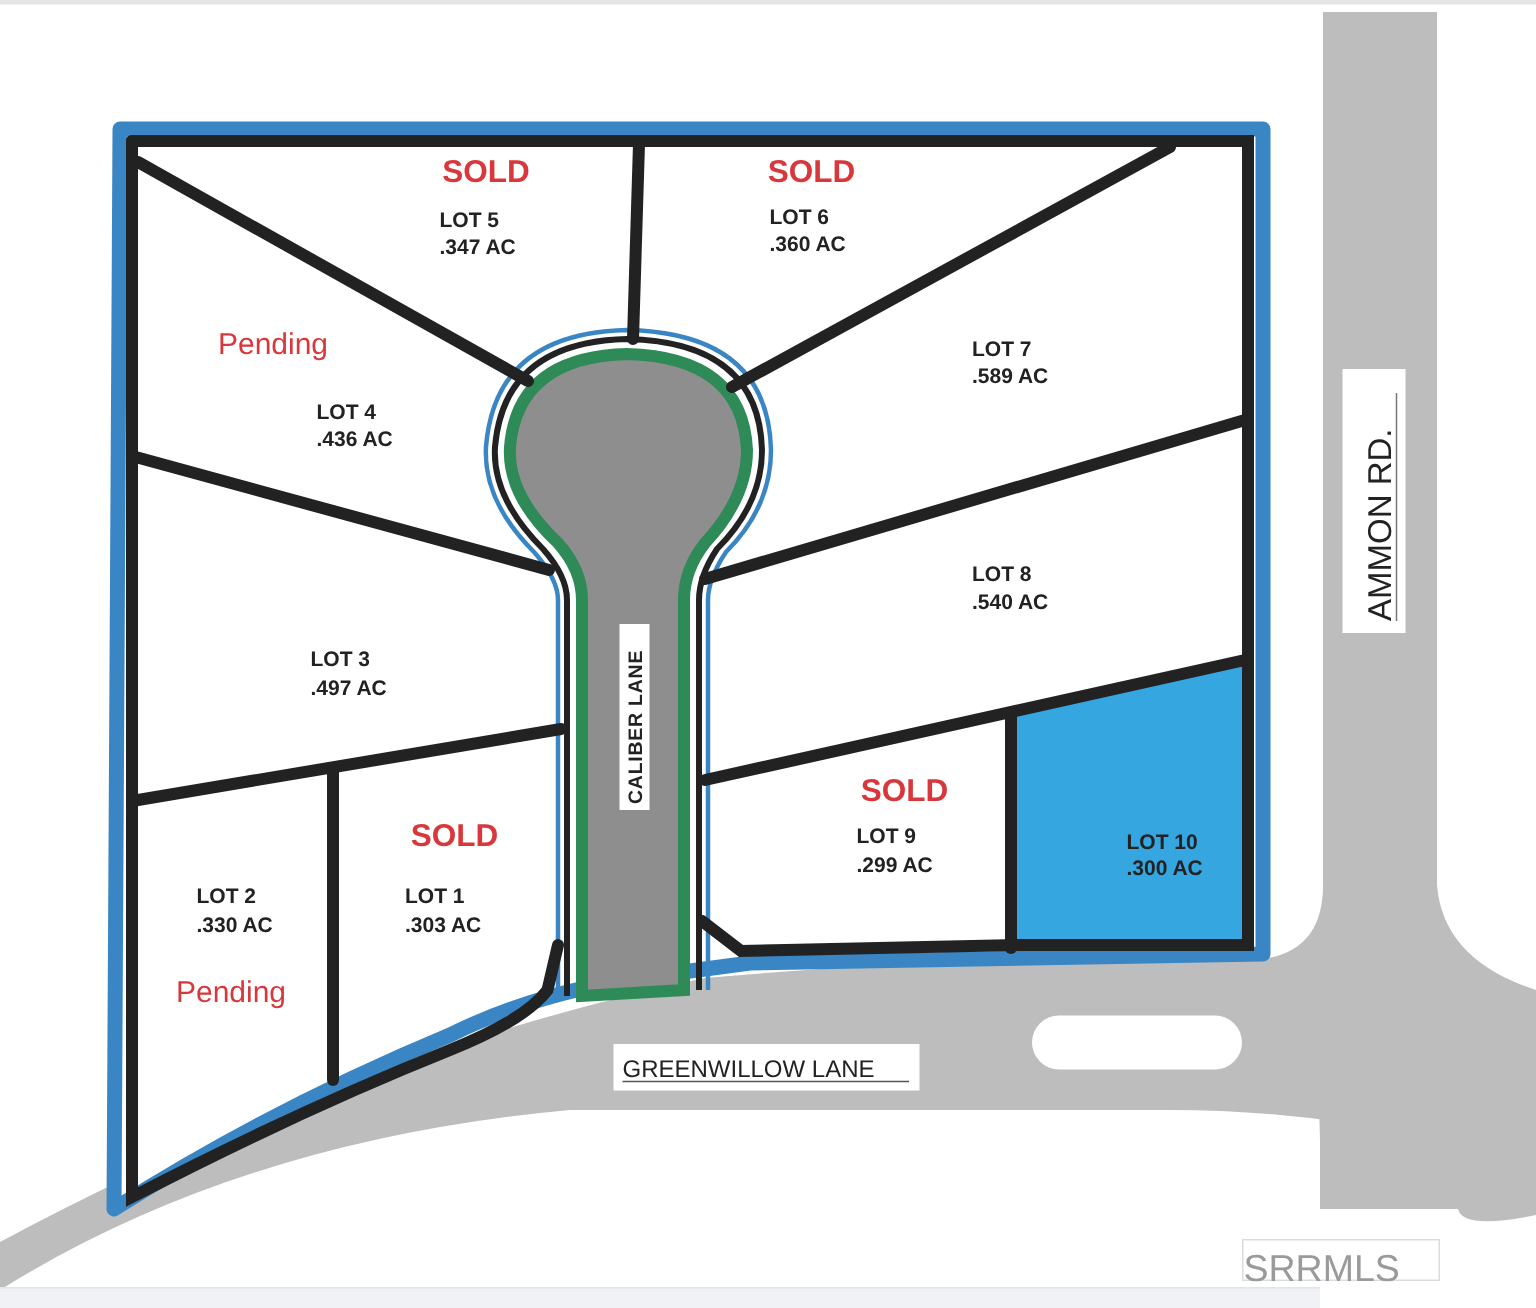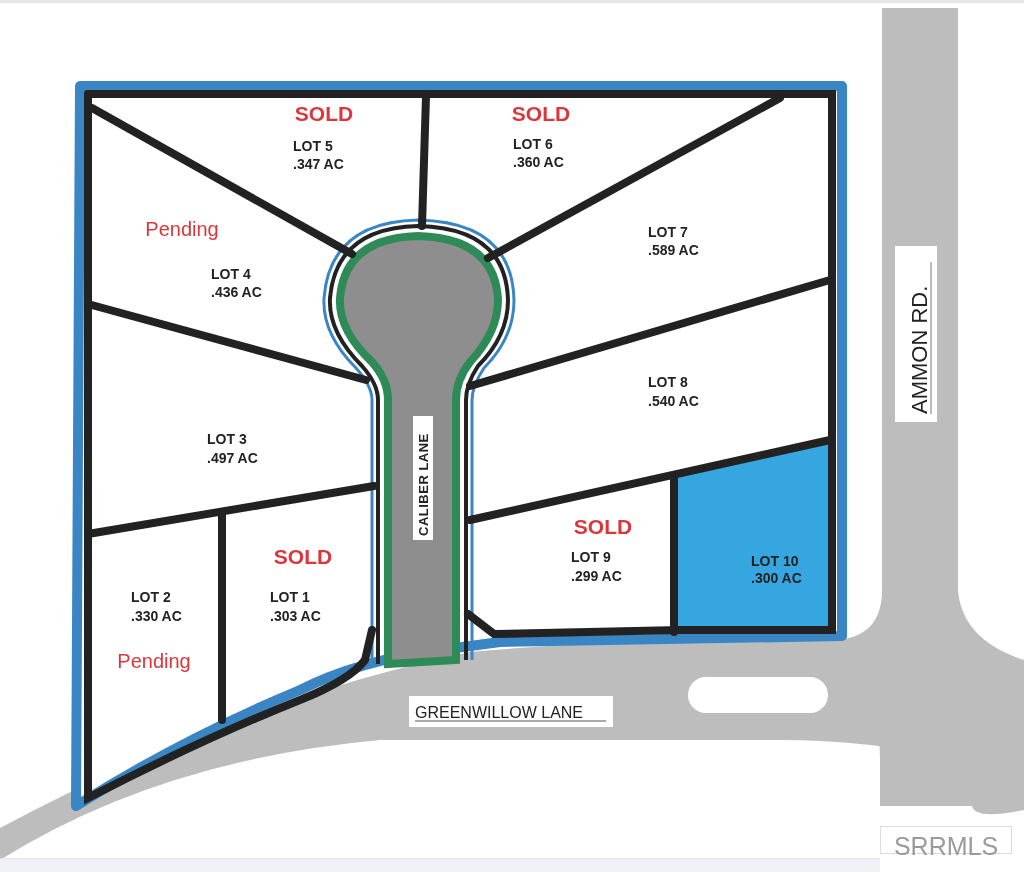--- a/index.html
+++ b/index.html
@@ -4,21 +4,21 @@
   <style>
     html, body { margin: 0; padding: 0; background: #ffffff; }
     body { width: 1024px; height: 872px; overflow: hidden; position: relative; font-family: "Liberation Sans", sans-serif; }
     .frame { position: absolute; left: 0; top: 0; width: 1024px; height: 872px; border-top: 3px solid #e6e6e6; box-sizing: border-box; }
     svg { position: absolute; left: 0; top: 0; }
     .lot-label { font-family: "Liberation Sans", sans-serif; font-weight: bold; font-size: 14px; fill: #222222; }
     .status-sold { font-family: "Liberation Sans", sans-serif; font-weight: bold; font-size: 21px; fill: #d8383c; }
     .status-pending { font-family: "Liberation Sans", sans-serif; font-weight: normal; font-size: 20px; fill: #d8383c; }
     .street-label { font-family: "Liberation Sans", sans-serif; font-size: 16px; fill: #222222; }
     .caliber-label { font-family: "Liberation Sans", sans-serif; font-weight: bold; font-size: 13px; fill: #222222; letter-spacing: 0.5px; }
-    .watermark { position: absolute; left: 880px; top: 826px; width: 132px; height: 28px; border: 1px solid #dcdcdc; background: #ffffff; box-sizing: border-box; font-family: "Liberation Sans", sans-serif; font-size: 25px; color: #9a9a9a; text-align: center; line-height: 38px; }
+    .watermark { position: absolute; left: 828px; top: 826px; width: 132px; height: 28px; border: 1px solid #dcdcdc; background: #ffffff; box-sizing: border-box; font-family: "Liberation Sans", sans-serif; font-size: 25px; color: #9a9a9a; text-align: left; line-height: 38px; }
     .bottom-strip { position: absolute; left: 0; top: 858px; width: 880px; height: 14px; background: #f1f2f6; border-top: 1px solid #e3e4ea; }
   </style>
 </head>
 <body>
 
 <div class="frame"></div>
 
 <svg width="1024" height="872" viewBox="0 0 1024 872">
 
   <path d="M882,8 L958,8 L958,590 Q962,640 1024,660 L1024,810 Q975,820 972,806 L880,806 L880,760 Q880,680 830,660 L830,640 Q882,640 882,590 Z" fill="#bdbdbd"></path>

